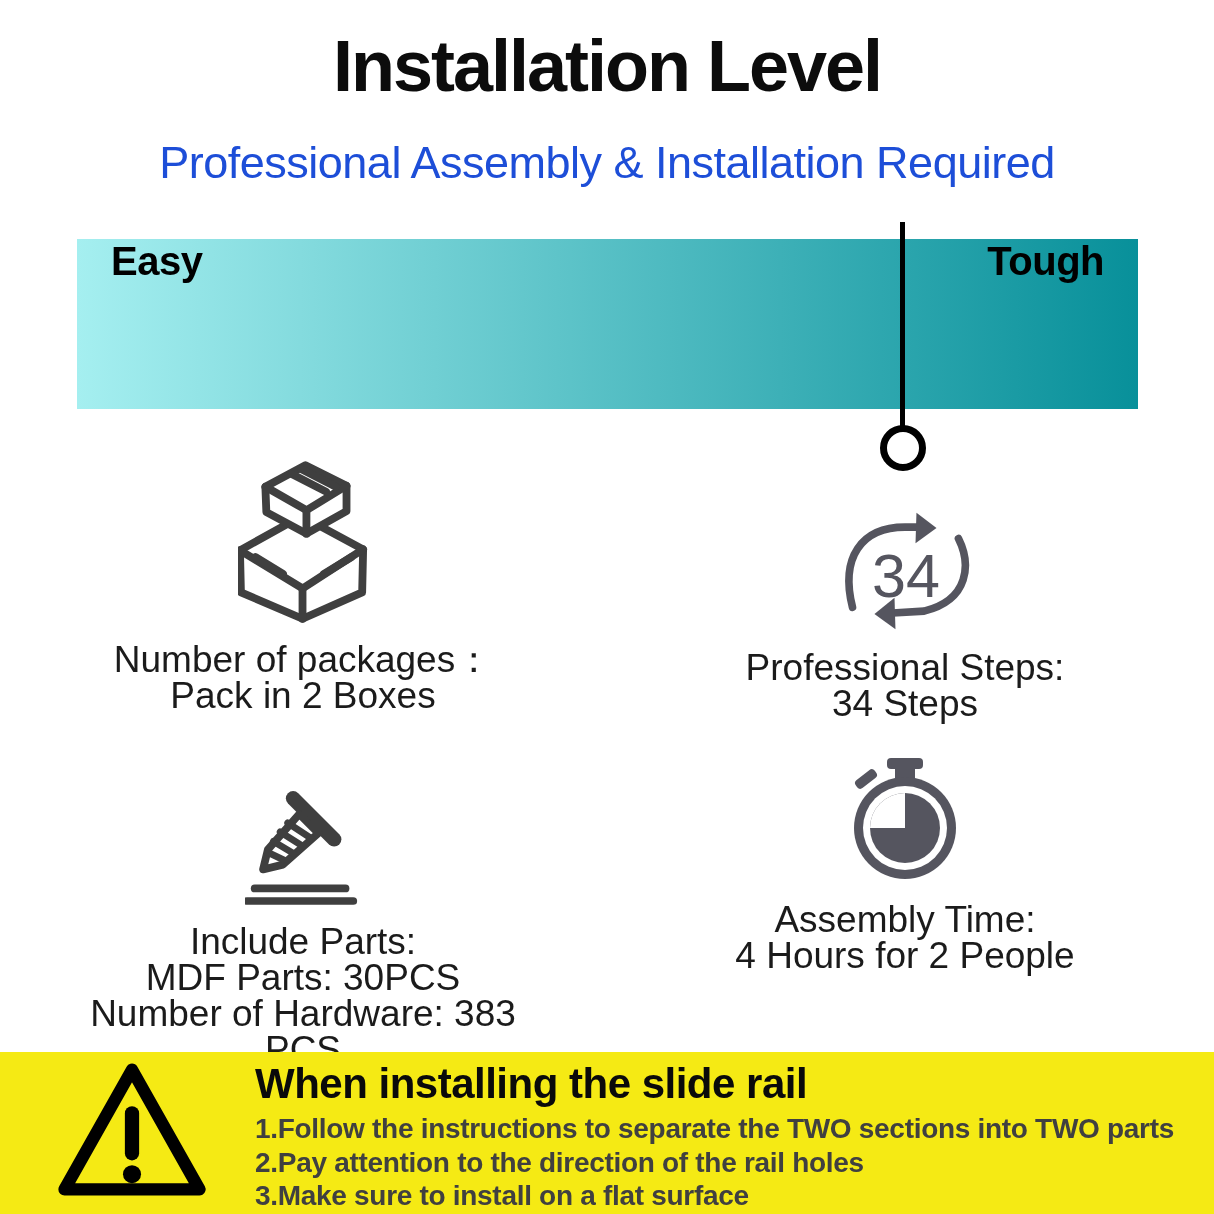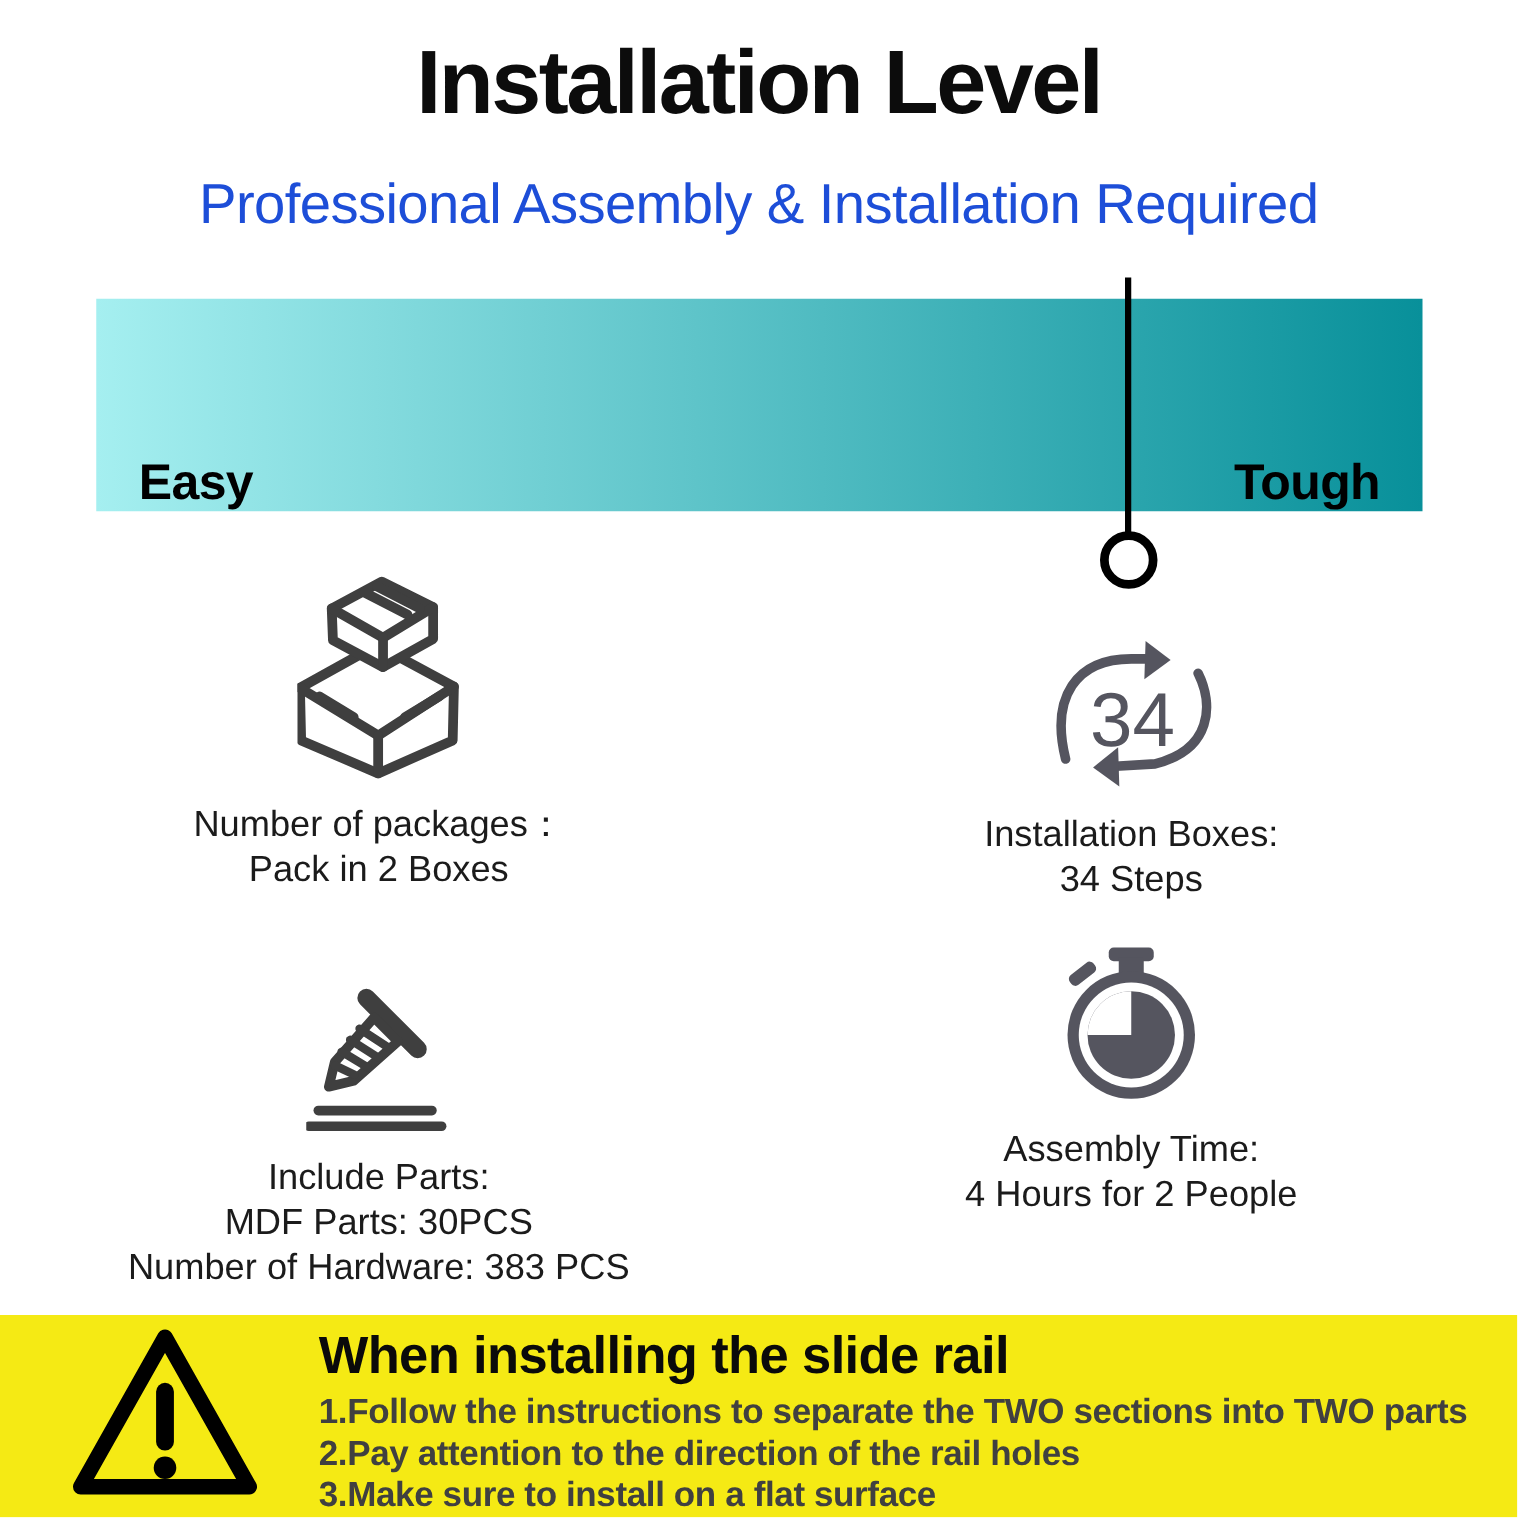--- a/index.html
+++ b/index.html
@@ -10,36 +10,36 @@
   .page-title{
     position:absolute;top:25px;left:0;width:100%;text-align:center;
     font-size:72px;font-weight:800;letter-spacing:-2px;color:#0c0c0c;
   }
   .page-subtitle{
     position:absolute;top:137px;left:0;width:100%;text-align:center;
     font-size:45px;font-weight:400;letter-spacing:-0.5px;color:#1d4ed8;
   }
   .difficulty-bar{
     position:absolute;left:77px;top:239px;width:1061px;height:170px;
-    display:flex;align-items:flex-end;justify-content:space-between;
+    display:flex;align-items:flex-start;justify-content:space-between;
     padding:0 34px;box-sizing:border-box;
     font-size:40px;font-weight:bold;letter-spacing:-0.5px;color:#000;
   }
   .marker-line{position:absolute;top:222px;width:5px;height:204px;background:#000;}
   .marker-circle{
     position:absolute;top:425px;width:46px;height:46px;box-sizing:border-box;
     border:7px solid #000;border-radius:50%;background:#fff;
   }
   .feature{position:absolute;width:460px;text-align:center;color:#1b1b1b;}
   .feature .icon-box{display:flex;justify-content:center;}
   .row1 .icon-box{height:186px;}
   .row2 .icon-box{height:146px;}
   .icon-center{align-items:center;}
   .icon-end{align-items:flex-end;}
-  .feature .caption{margin-top:8px;font-size:29px;line-height:36px;}
+  .feature .caption{margin-top:8px;font-size:37px;line-height:36px;}
   .feature .caption span{display:block;}
   .f-packages{left:73px;top:448px;}
   .f-steps{left:675px;top:448px;}
   .f-parts{left:73px;top:770px;}
   .f-time{left:675px;top:748px;}
   .warning-banner{position:absolute;left:0;top:1052px;width:1214px;height:162px;}
   .warning-triangle{position:absolute;left:56px;top:8px;}
   .warning-heading{
     position:absolute;left:255px;top:8px;font-size:42px;font-weight:800;
     letter-spacing:-0.5px;color:#0a0a0a;
@@ -89,21 +89,21 @@
     <div class="icon-box icon-end" style="padding-bottom:8px;">
       <svg width="134" height="126" viewBox="0 0 140 132" fill="none" stroke="#55555F" stroke-width="8" stroke-linecap="round" stroke-linejoin="round">
         <path d="M15,104 C2,52 24,20 70,20 L84,20"></path>
         <polygon points="82,5 103,21 81,37" fill="#55555F" stroke="none"></polygon>
         <path d="M126,32 C139,58 138,96 90,108 L57,110"></path>
         <polygon points="59,94 38,111 60,127" fill="#55555F" stroke="none"></polygon>
         <text x="71" y="93" text-anchor="middle" font-size="64" fill="#55555F" stroke="none" font-family="Liberation Sans, sans-serif">34</text>
       </svg>
     </div>
     <div class="caption">
-      <span>Installation Boxes:</span>
+      <span>Professional Steps:</span>
       <span>34 Steps</span>
     </div>
   </div>
 
   <div class="feature row2 f-parts">
     <div class="icon-box icon-center">
       <svg width="116" height="130" viewBox="0 0 120 134" fill="none" stroke="#3F3F3F" stroke-width="8" stroke-linecap="round" stroke-linejoin="round">
         <g transform="translate(71,42) rotate(45)">
           <path d="M-30,0 L30,0" stroke-width="15"></path>
           <path fill="#fff" d="M-14,7 L14,7 L11,56 L0,74 L-11,56 Z"></path>

